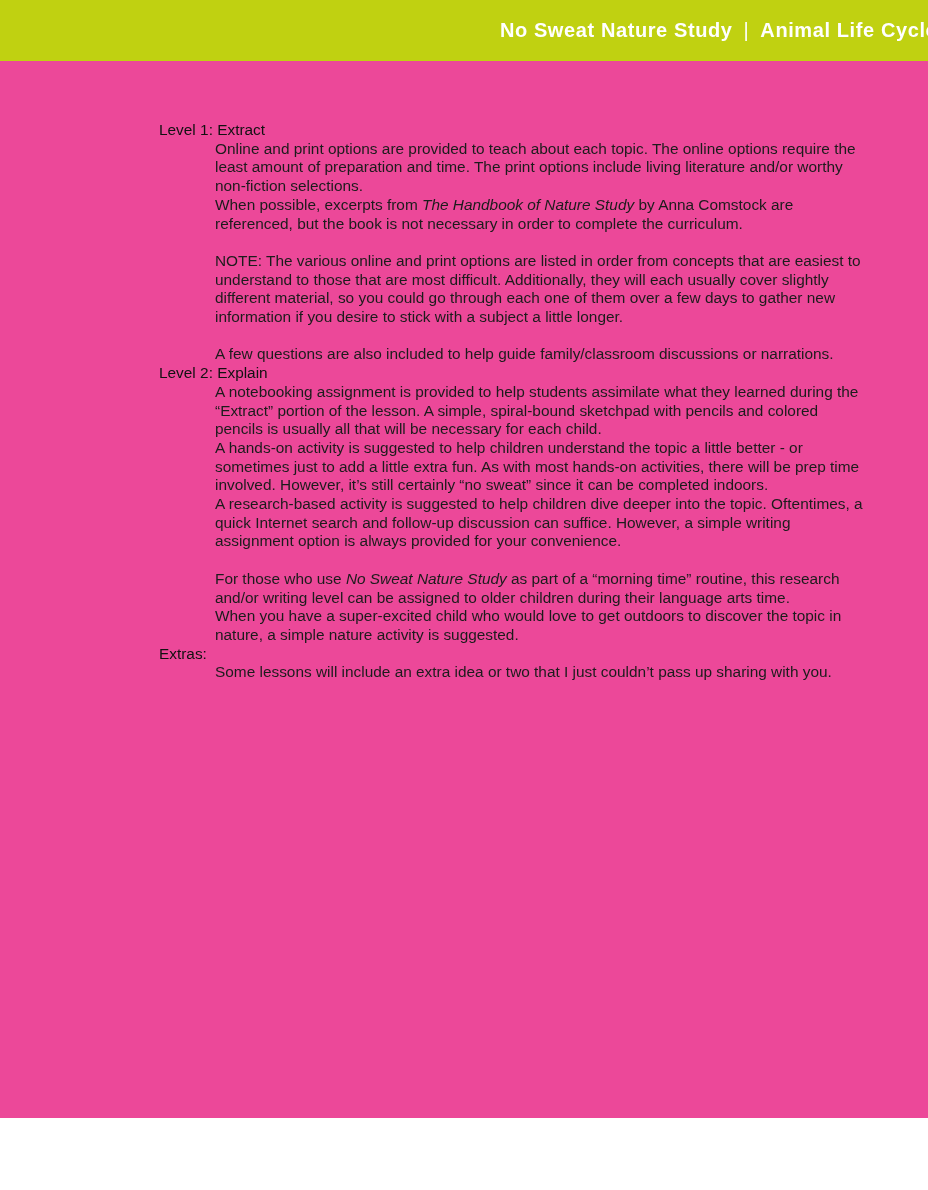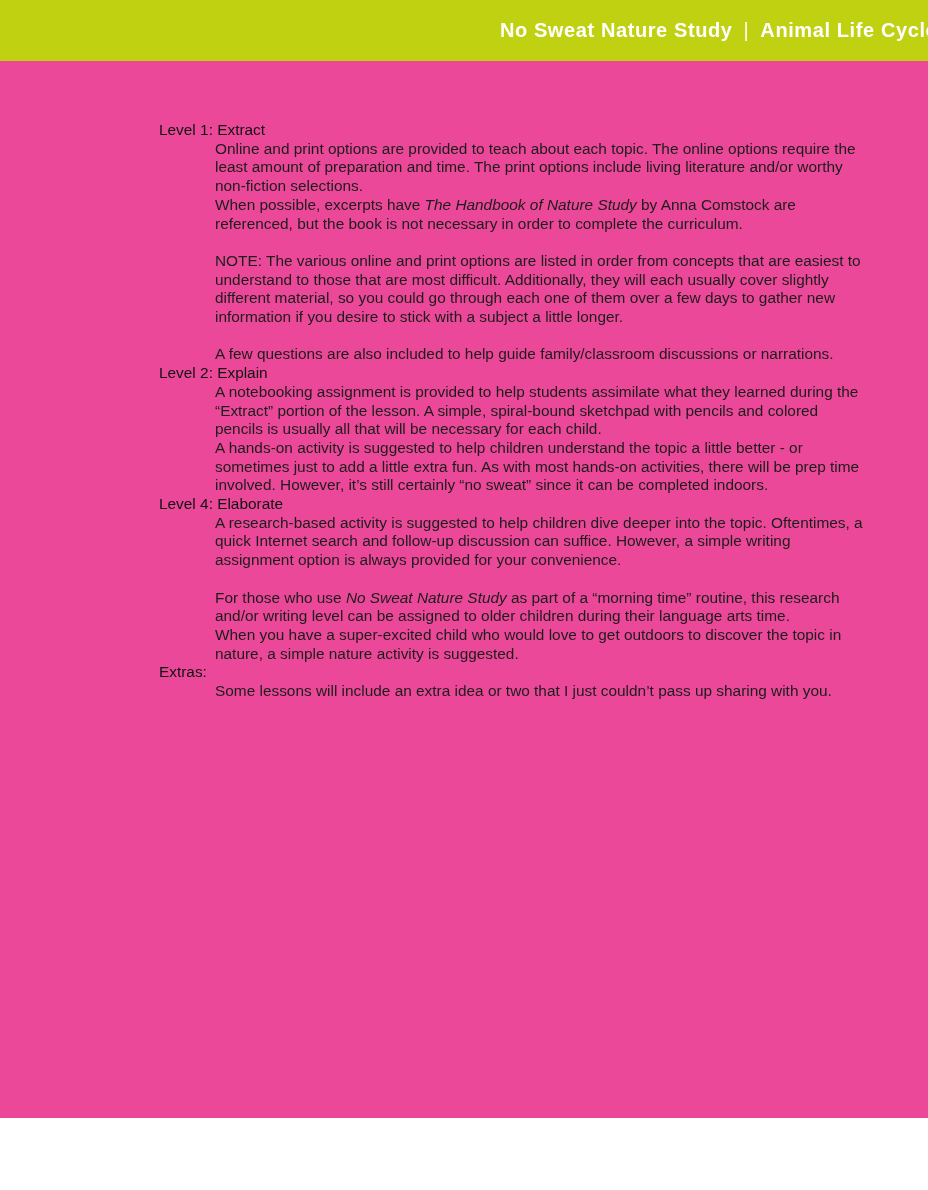--- a/index.html
+++ b/index.html
@@ -71,41 +71,40 @@
   <div class="header-bar" style="background: rgb(192, 209, 17); color: rgb(255, 255, 255);">
     <div class="header-title"><span>No Sweat Nature Study</span><span class="divider">|</span><span>Animal Life Cycles</span></div>
   </div>
 
   <div class="content" style="color: rgb(28, 28, 28);">
 
     <section class="level">
       <h2 class="heading">Level 1: Extract</h2>
       <div class="body">
         <p class="para"><span>Online and print options are provided to teach about each topic. The online options require the least amount of preparation and time. The print options include living literature and/or worthy non-fiction selections.</span></p>
-        <p class="para"><span>When possible, excerpts have </span><span class="it">The Handbook of Nature Study</span><span> by Anna Comstock are referenced, but the book is not necessary in order to complete the curriculum.</span></p>
+        <p class="para"><span>When possible, excerpts from </span><span class="it">The Handbook of Nature Study</span><span> by Anna Comstock are referenced, but the book is not necessary in order to complete the curriculum.</span></p>
         <p class="para spaced"><span>NOTE: The various online and print options are listed in order from concepts that are easiest to understand to those that are most difficult. Additionally, they will each usually cover slightly different material, so you could go through each one of them over a few days to gather new information if you desire to stick with a subject a little longer.</span></p>
         <p class="para spaced"><span>A few questions are also included to help guide family/classroom discussions or narrations.</span></p>
       </div>
     </section>
 
     <section class="level">
       <h2 class="heading">Level 2: Explain</h2>
       <div class="body">
         <p class="para"><span>A notebooking assignment is provided to help students assimilate what they learned during the “Extract” portion of the lesson. A simple, spiral-bound sketchpad with pencils and colored pencils is usually all that will be necessary for each child.</span></p>
       </div>
     </section>
 
     <section class="level">
       <div class="body">
         <p class="para"><span>A hands-on activity is suggested to help children understand the topic a little better - or sometimes just to add a little extra fun. As with most hands-on activities, there will be prep time involved. However, it’s still certainly “no sweat” since it can be completed indoors.</span></p>
       </div>
     </section>
 
     <section class="level">
-      <h2 class="heading">Level 4: Elaborate</h2>
       <div class="body">
         <p class="para"><span>A research-based activity is suggested to help children dive deeper into the topic. Oftentimes, a quick Internet search and follow-up discussion can suffice. However, a simple writing assignment option is always provided for your convenience.</span></p>
         <p class="para spaced"><span>For those who use </span><span class="it">No Sweat Nature Study</span><span> as part of a “morning time” routine, this research and/or writing level can be assigned to older children during their language arts time.</span></p>
       </div>
     </section>
 
     <section class="level">
       <div class="body">
         <p class="para"><span>When you have a super-excited child who would love to get outdoors to discover the topic in nature, a simple nature activity is suggested.</span></p>
       </div>

